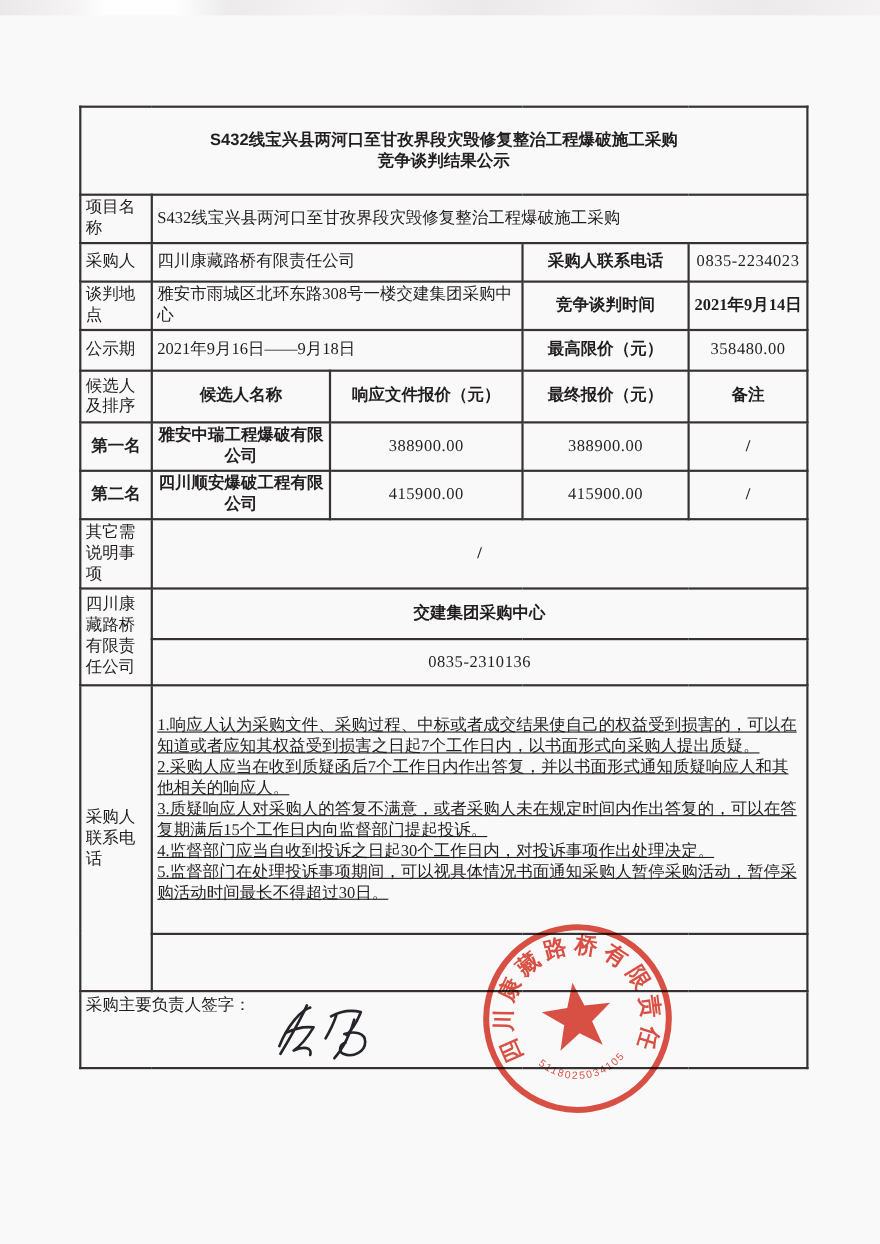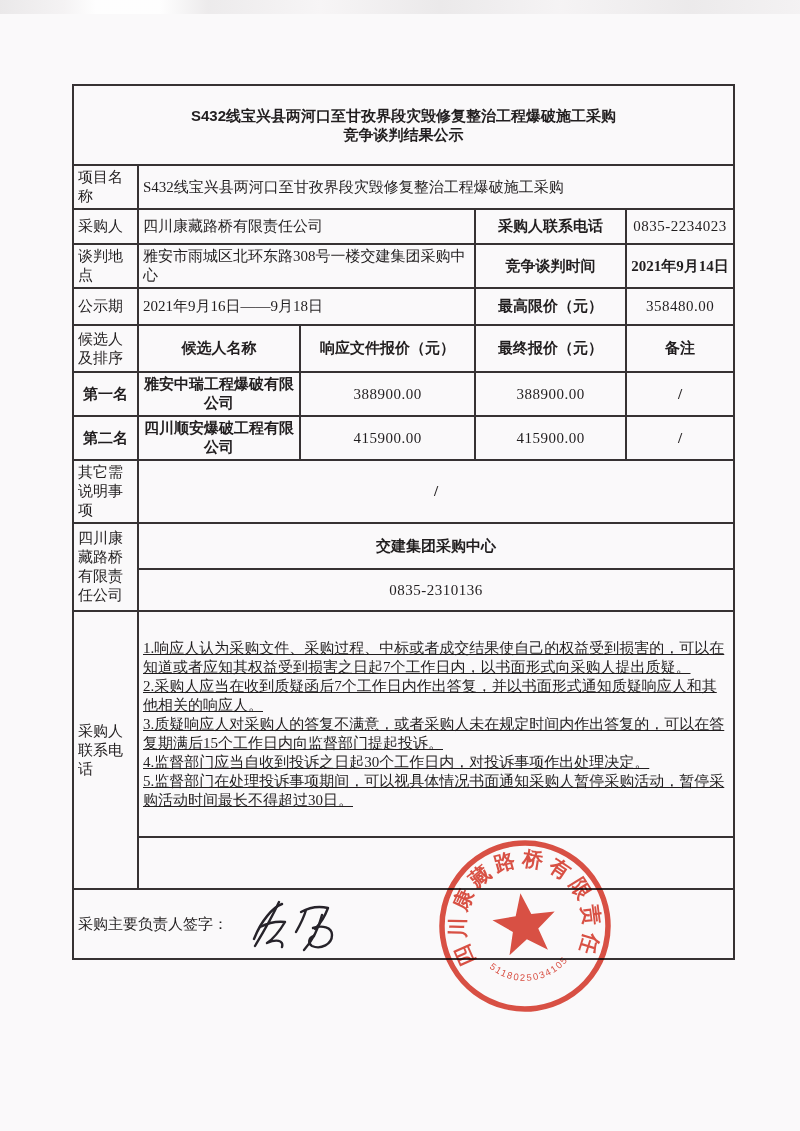--- a/index.html
+++ b/index.html
@@ -8,39 +8,39 @@
     background:#faf9fa;
     font-family:"Liberation Serif", serif;
     color:#211e1f;
   }
   .scan-edge{
     position:absolute;top:0;left:0;width:800px;height:14px;
     background:linear-gradient(to right,#e6e4e5 0%,#f3f1f2 8%,#ffffff 12%,#ffffff 20%,#e9e7e8 26%,#f6f4f5 40%,#e7e5e6 55%,#f4f2f3 70%,#e8e6e7 86%,#f2f0f1 100%);
     opacity:.8;
   }
   table.doc{
-    position:absolute;left:72px;top:84px;
+    position:absolute;left:72px;top:96px;
     width:661px;table-layout:fixed;border-collapse:collapse;
   }
   table.doc td{
     border:2px solid #363233;
     font-size:15px;line-height:19px;
     padding:2px 4px;vertical-align:middle;
     word-break:break-all;
   }
   td.title-cell{
     text-align:center;font-family:"Liberation Sans", sans-serif;
     font-weight:bold;font-size:20px;line-height:31px;padding:6px 20px;
   }
   td.lbl{padding-left:3px;}
   td.ctr{text-align:center;font-weight:bold;}
   td.num{text-align:center;letter-spacing:.5px;border-radius:17px;}
   td.notice-cell{white-space:pre-line;padding:10px 7px;font-size:15px;line-height:19px;vertical-align:middle;text-decoration:underline;}
   td.sign-cell{padding-left:7px;}
-  .sign-wrap{display:flex;align-items:center;gap:18px;}
+  .sign-wrap{display:flex;gap:18px;}
   .sig-svg{margin-top:4px;}
   .seal{
     position:absolute;left:432px;top:833px;width:186px;height:186px;
     transform:rotate(-8deg);
     opacity:.88;mix-blend-mode:multiply;
     pointer-events:none;
   }
 </style>
 </head>
 <body>

